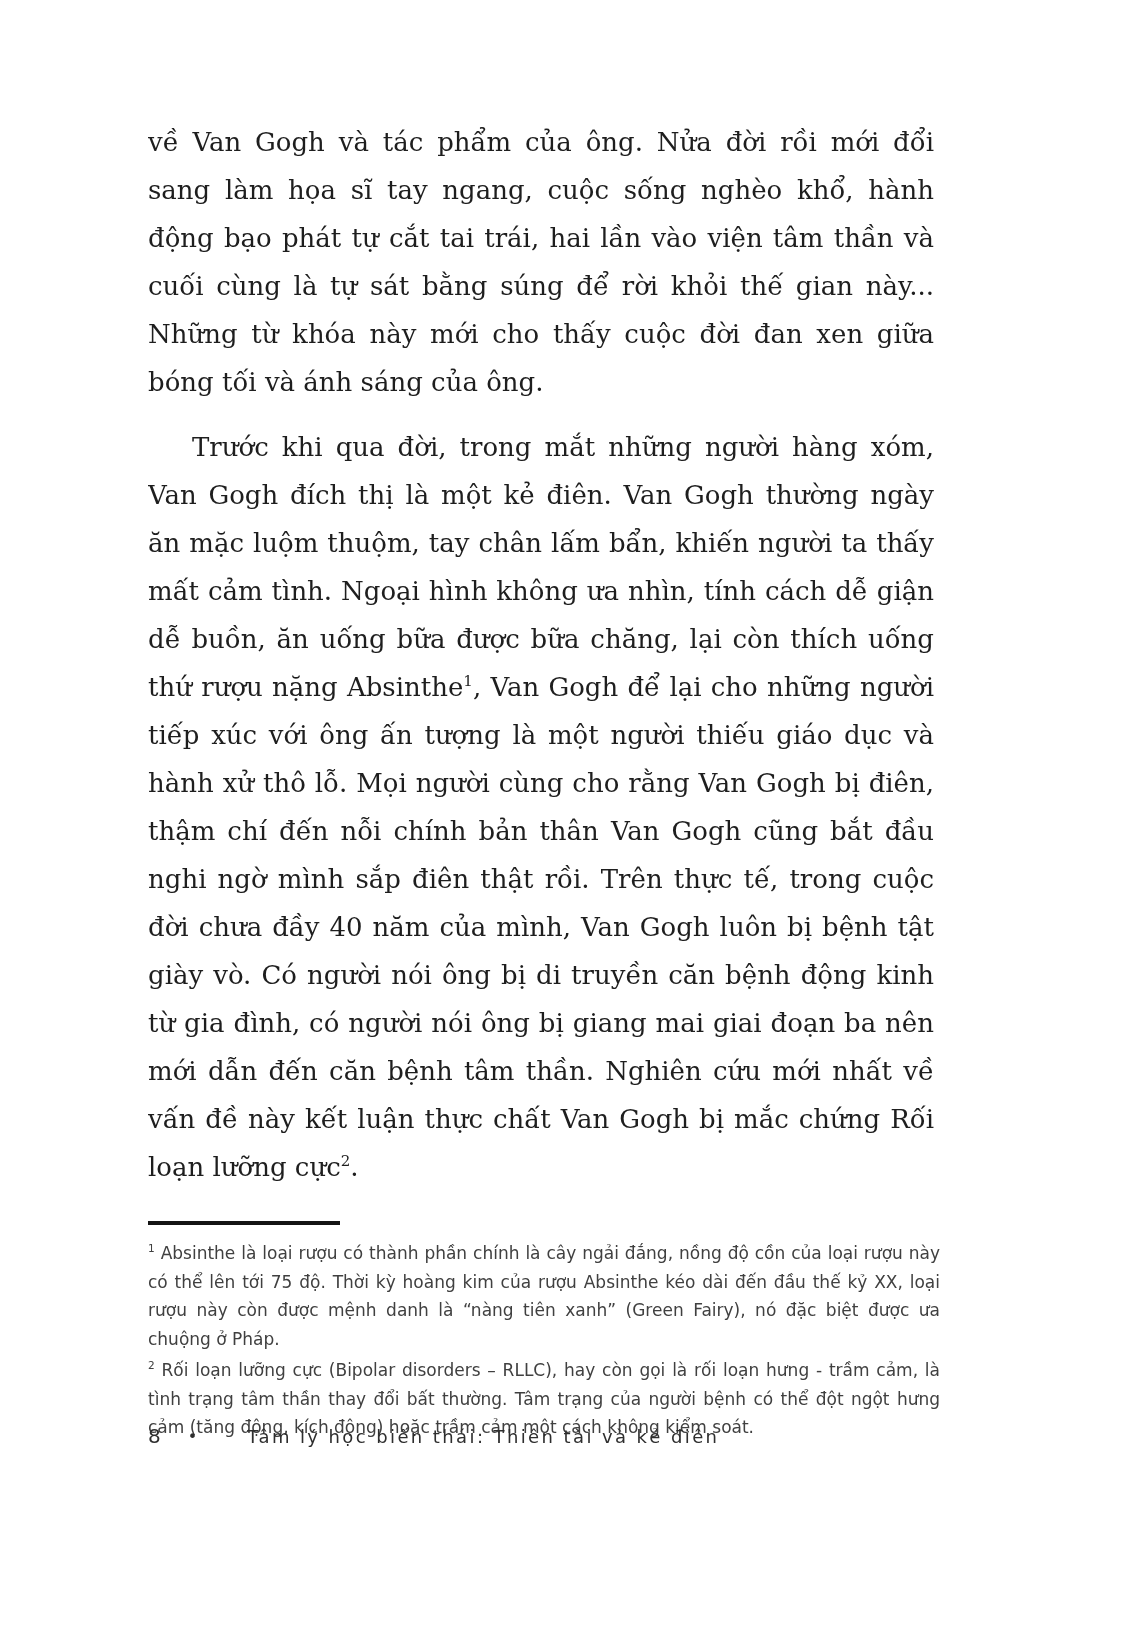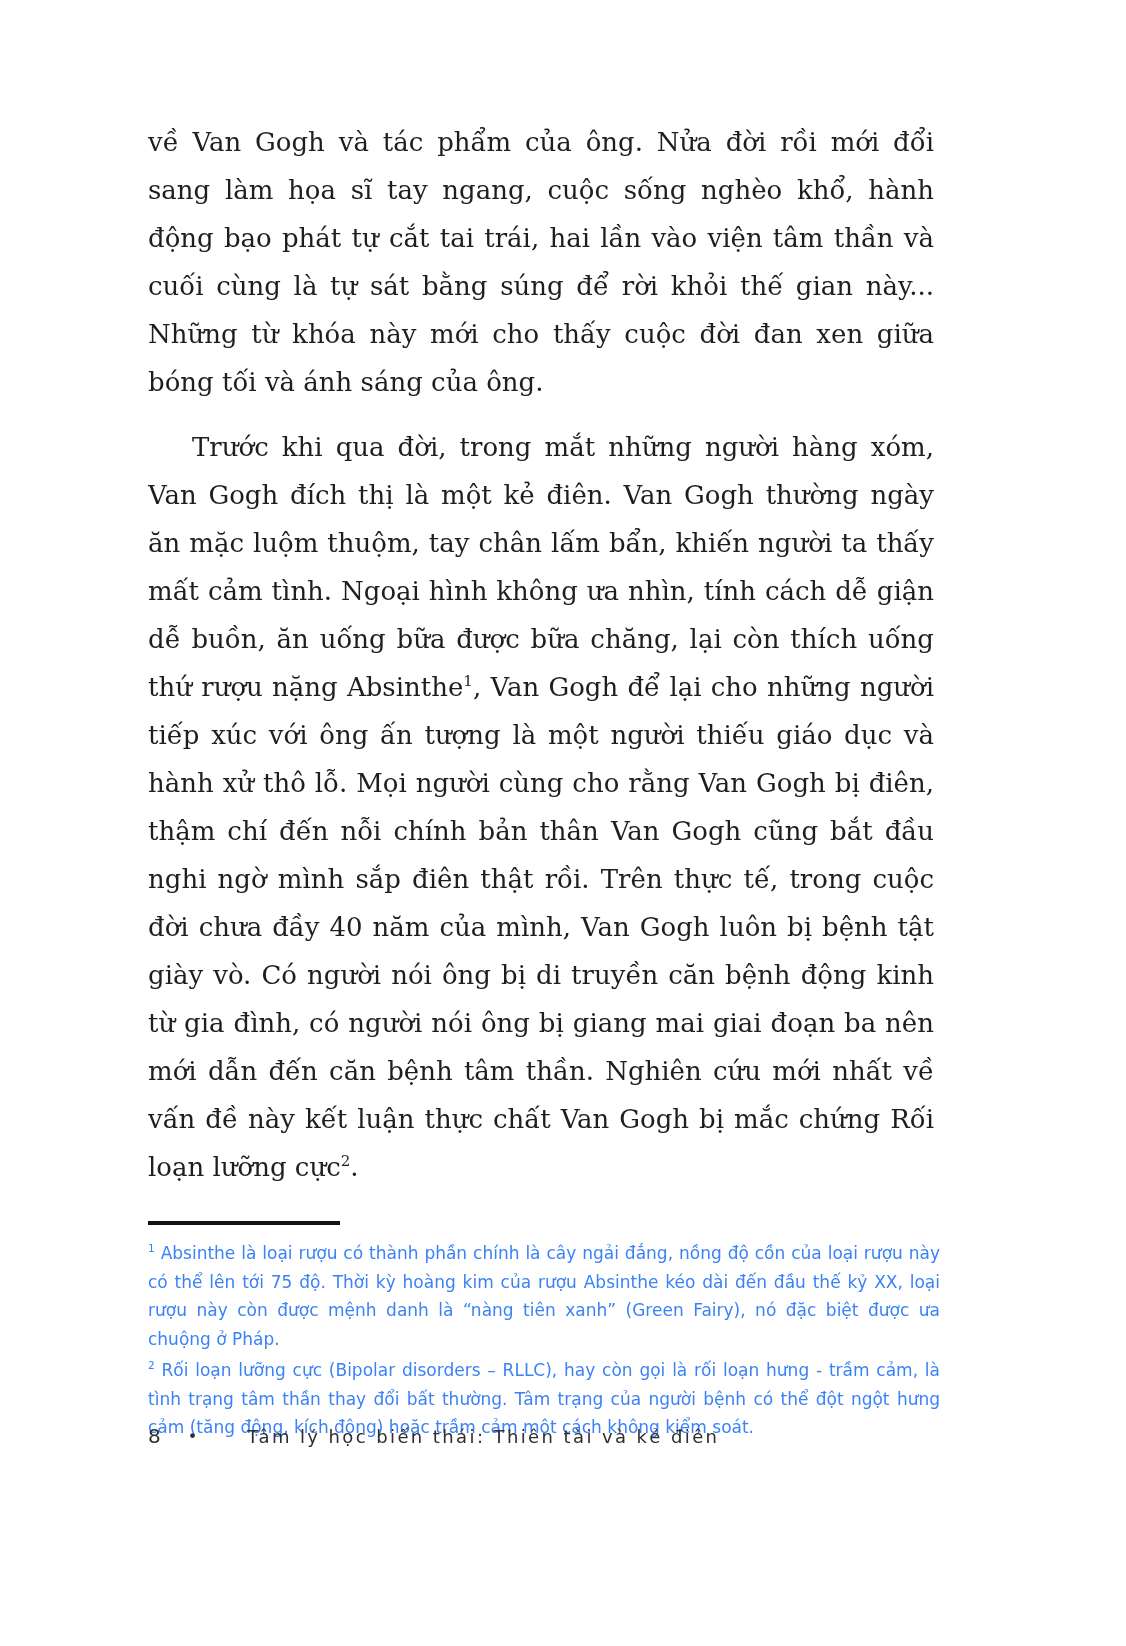--- a/index.html
+++ b/index.html
@@ -49,21 +49,21 @@
     background: #141414;
   }
   .footnotes {
     position: absolute;
     left: 148px;
     top: 1239px;
     width: 792px;
     font-family: "DejaVu Sans", sans-serif;
     font-size: 17px;
     line-height: 28.5px;
-    color: #3b82f6;
+    color: #404040;
     text-align: justify;
   }
   .footnote { margin-bottom: 3px; }
   .footnotes sup {
     font-size: 0.62em;
     line-height: 0;
     vertical-align: super;
   }
   .page-footer {
     position: absolute;

